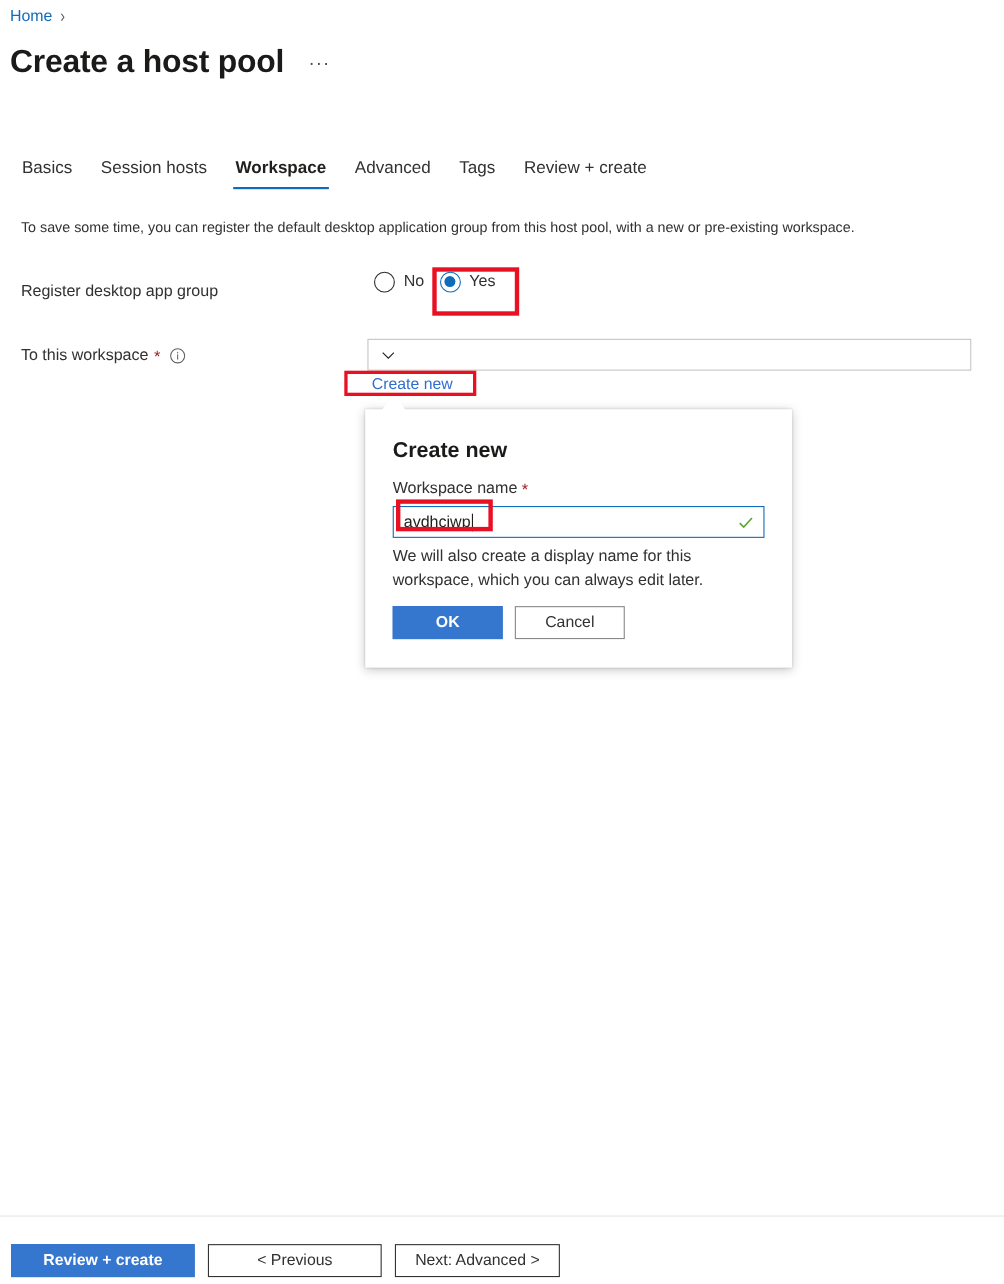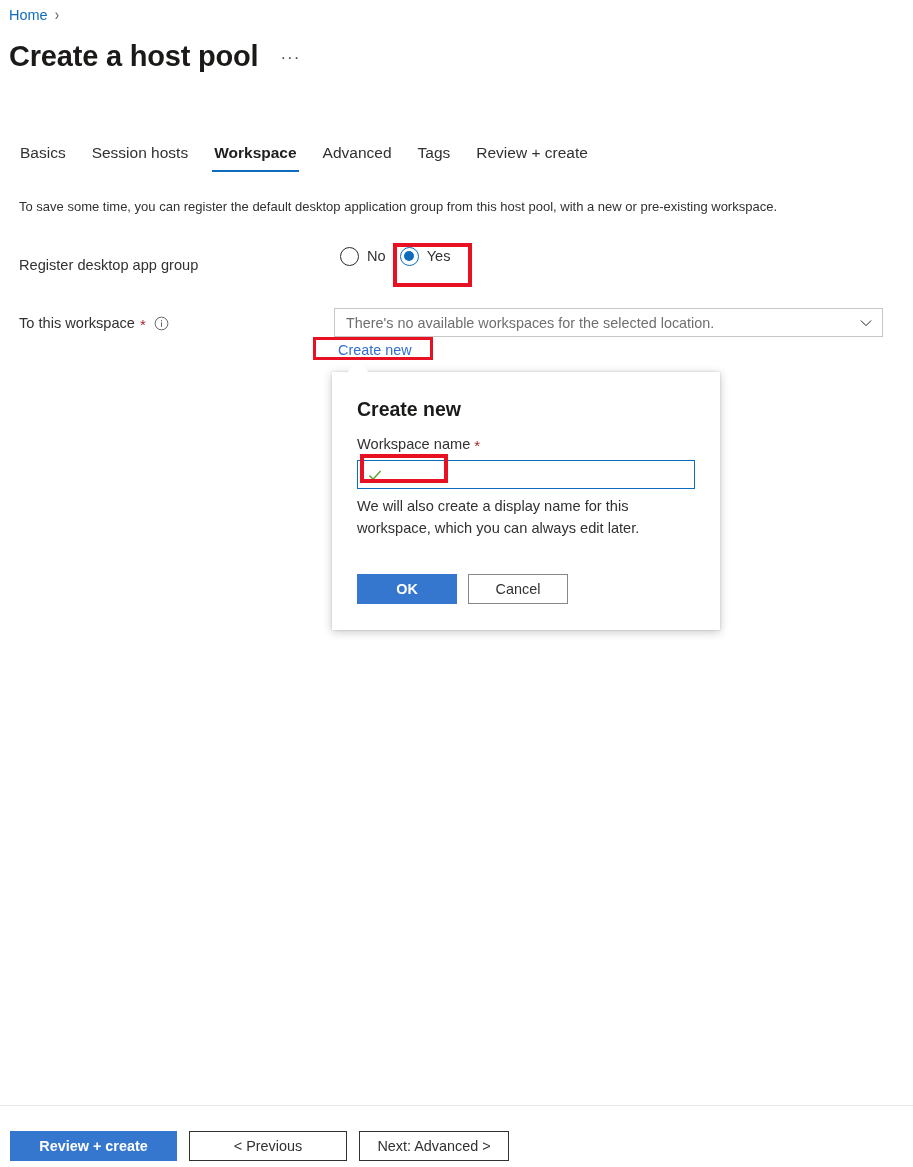--- a/index.html
+++ b/index.html
@@ -345,21 +345,21 @@
   }
   .callout-help {
     font-size: 14.6px;
     line-height: 22px;
     color: #323130;
     margin-top: 6px;
   }
   .callout-buttons {
     display: flex;
     gap: 11px;
-    margin-top: 35px;
+    margin-top: 12px;
   }
   .btn {
     font-family: "Liberation Sans", sans-serif;
     font-size: 14.4px;
     line-height: 18px;
     height: 30px;
     min-width: 100px;
     box-sizing: border-box;
     border: 1px solid #8a8886;
     background: #ffffff;
@@ -453,41 +453,44 @@
       <svg viewBox="0 0 16 16" width="15" height="15" aria-hidden="true">
         <circle cx="8" cy="8" r="6.8" fill="none" stroke="#605e5c" stroke-width="1"></circle>
         <rect x="7.5" y="6.6" width="1" height="5" fill="#605e5c"></rect>
         <rect x="7.5" y="4.2" width="1" height="1.4" fill="#605e5c"></rect>
       </svg>
     </span>
   </div>
 </div>
 
 <div class="dropdown">
-  <span class="dropdown-text">There's no available workspaces for the selected location.</span>
   <span class="chevron-down">
     <svg viewBox="0 0 16 16" width="14" height="14" aria-hidden="true">
       <path d="M2.2 5.2 L8 11 L13.8 5.2" fill="none" stroke="#1b1a19" stroke-width="1.1"></path>
     </svg>
   </span>
 </div>
 
 <div class="create-new-wrap">
   <span class="create-new-link">Create new</span>
 </div>
 
 <div class="callout-beak"></div>
 
 <div class="callout">
   <div class="callout-title">Create new</div>
   <div class="callout-field-label">
     <span>Workspace name</span>
     <span class="req-star">*</span>
   </div>
   <div class="text-input-wrap">
+    <span class="text-input-value">
+      <span>avdhciwp</span>
+      <span class="caret"></span>
+    </span>
     <span class="check-icon">
       <svg viewBox="0 0 16 16" width="16" height="16" aria-hidden="true">
         <path d="M2.5 8.6 L6.1 12.2 L13.6 3.9" fill="none" stroke="#5aa832" stroke-width="1.5"></path>
       </svg>
     </span>
   </div>
   <div class="callout-help">We will also create a display name for this workspace, which you can always edit later.</div>
   <div class="callout-buttons">
     <button class="btn btn-primary">OK</button>
     <button class="btn">Cancel</button>

